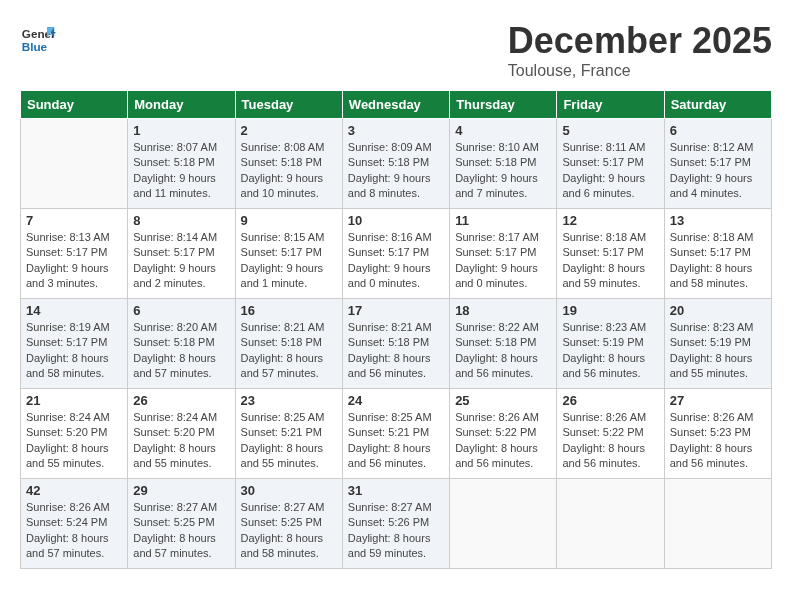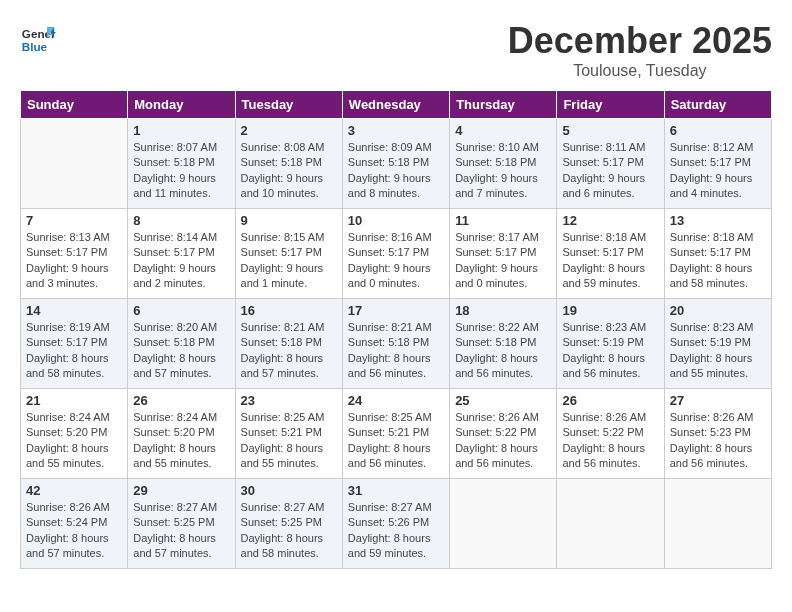--- a/index.html
+++ b/index.html
@@ -19,38 +19,38 @@
     .logo {
       display: flex;
       align-items: center;
       gap: 6px;
     }
     .logo-icon {
       width: 36px;
       height: 36px;
     }
     .title-area {
-      text-align: center;
+      text-align: left;
     }
     .month-title {
       font-size: 36px;
       font-weight: bold;
       color: #333;
     }
     .location {
       font-size: 16px;
       color: #555;
     }
     table {
       width: 100%;
       border-collapse: collapse;
       table-layout: fixed;
     }
     thead tr th {
-      background-color: #701a75;
+      background-color: #15803d;
       color: #fff;
       text-align: left;
       padding: 6px 6px;
       font-size: 13px;
       font-weight: bold;
       border: 1px solid #fff;
     }
     tbody tr td {
       vertical-align: top;
       border: 1px solid #ccc;
@@ -89,21 +89,21 @@
   <div class="logo">
     <svg class="logo-icon" viewBox="0 0 40 40" xmlns="http://www.w3.org/2000/svg">
       <text x="2" y="20" font-size="13" font-weight="bold" fill="#333" font-family="Arial">General</text>
       <text x="2" y="34" font-size="13" font-weight="bold" fill="#1a6faf" font-family="Arial">Blue</text>
       <polygon points="30,8 38,8 38,20" fill="#1a6faf"></polygon>
       <polygon points="30,8 38,8 30,20" fill="#5ab4e5"></polygon>
     </svg>
   </div>
   <div class="title-area">
     <div class="month-title">December 2025</div>
-    <div class="location">Toulouse, Tuesday</div>
+    <div class="location">Toulouse, France</div>
   </div>
 </div>
 
 <table>
   <thead>
     <tr>
     <th>Sunday</th>
         <th>Monday</th>
         <th>Tuesday</th>
         <th>Wednesday</th>

